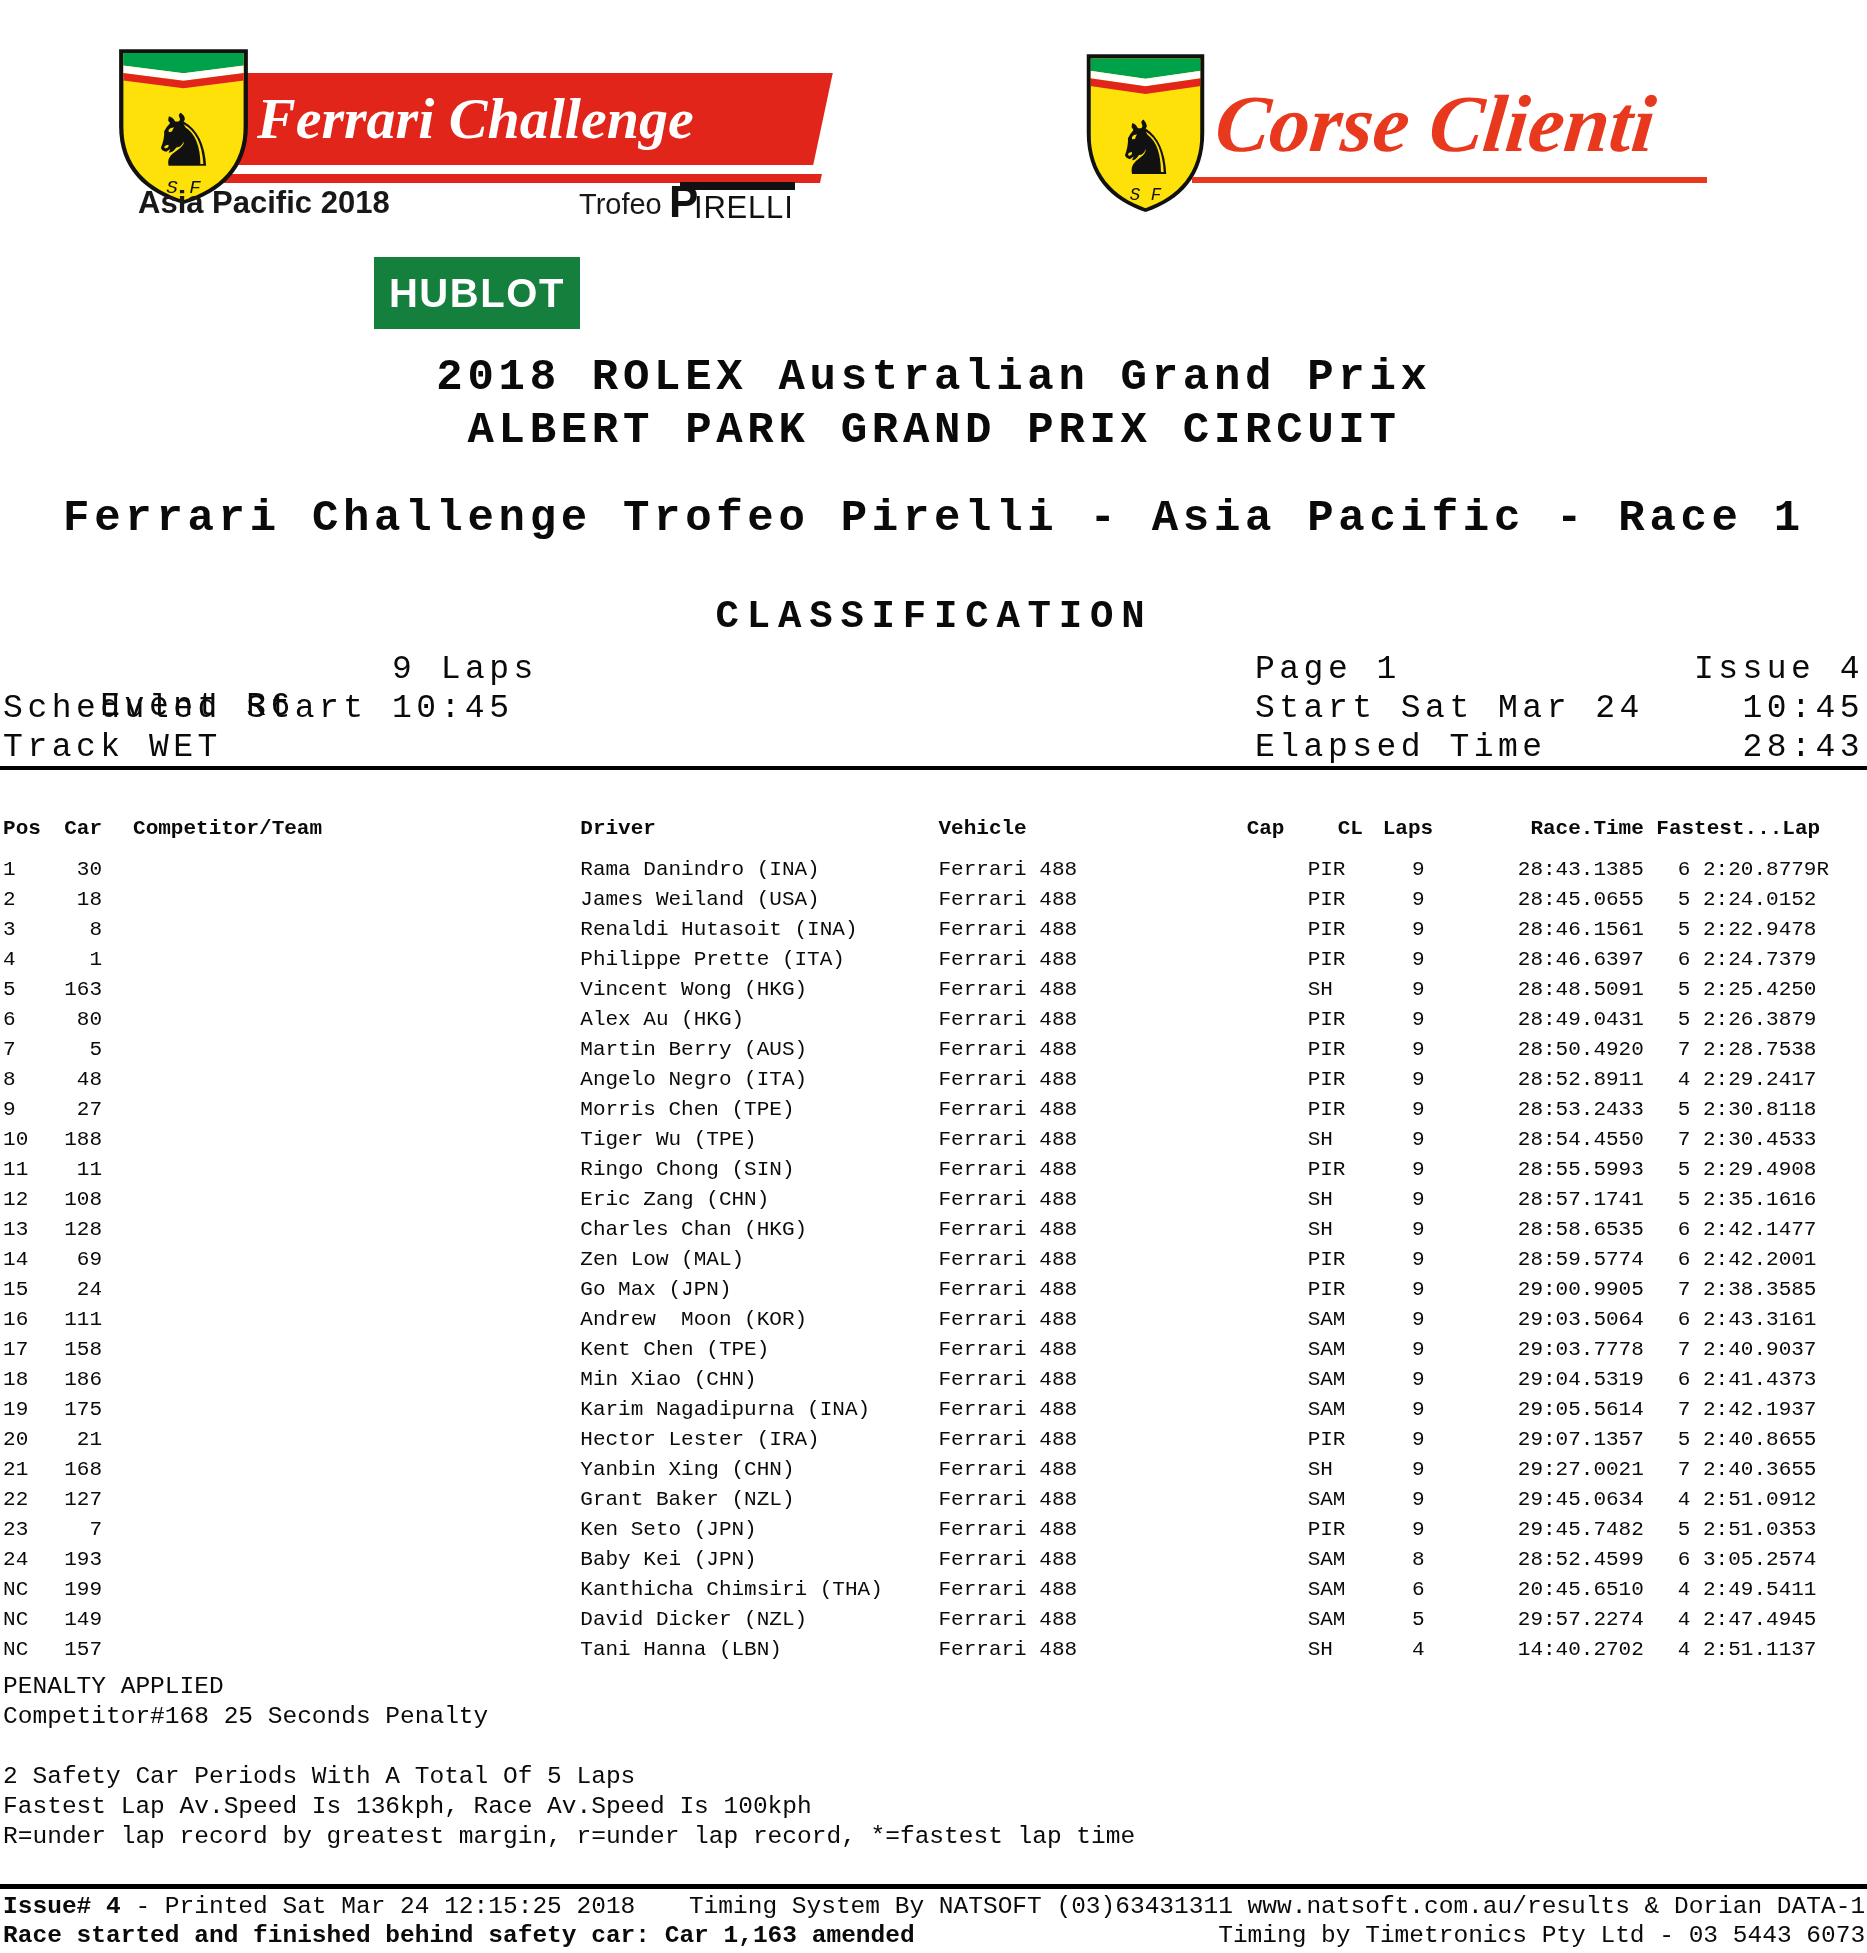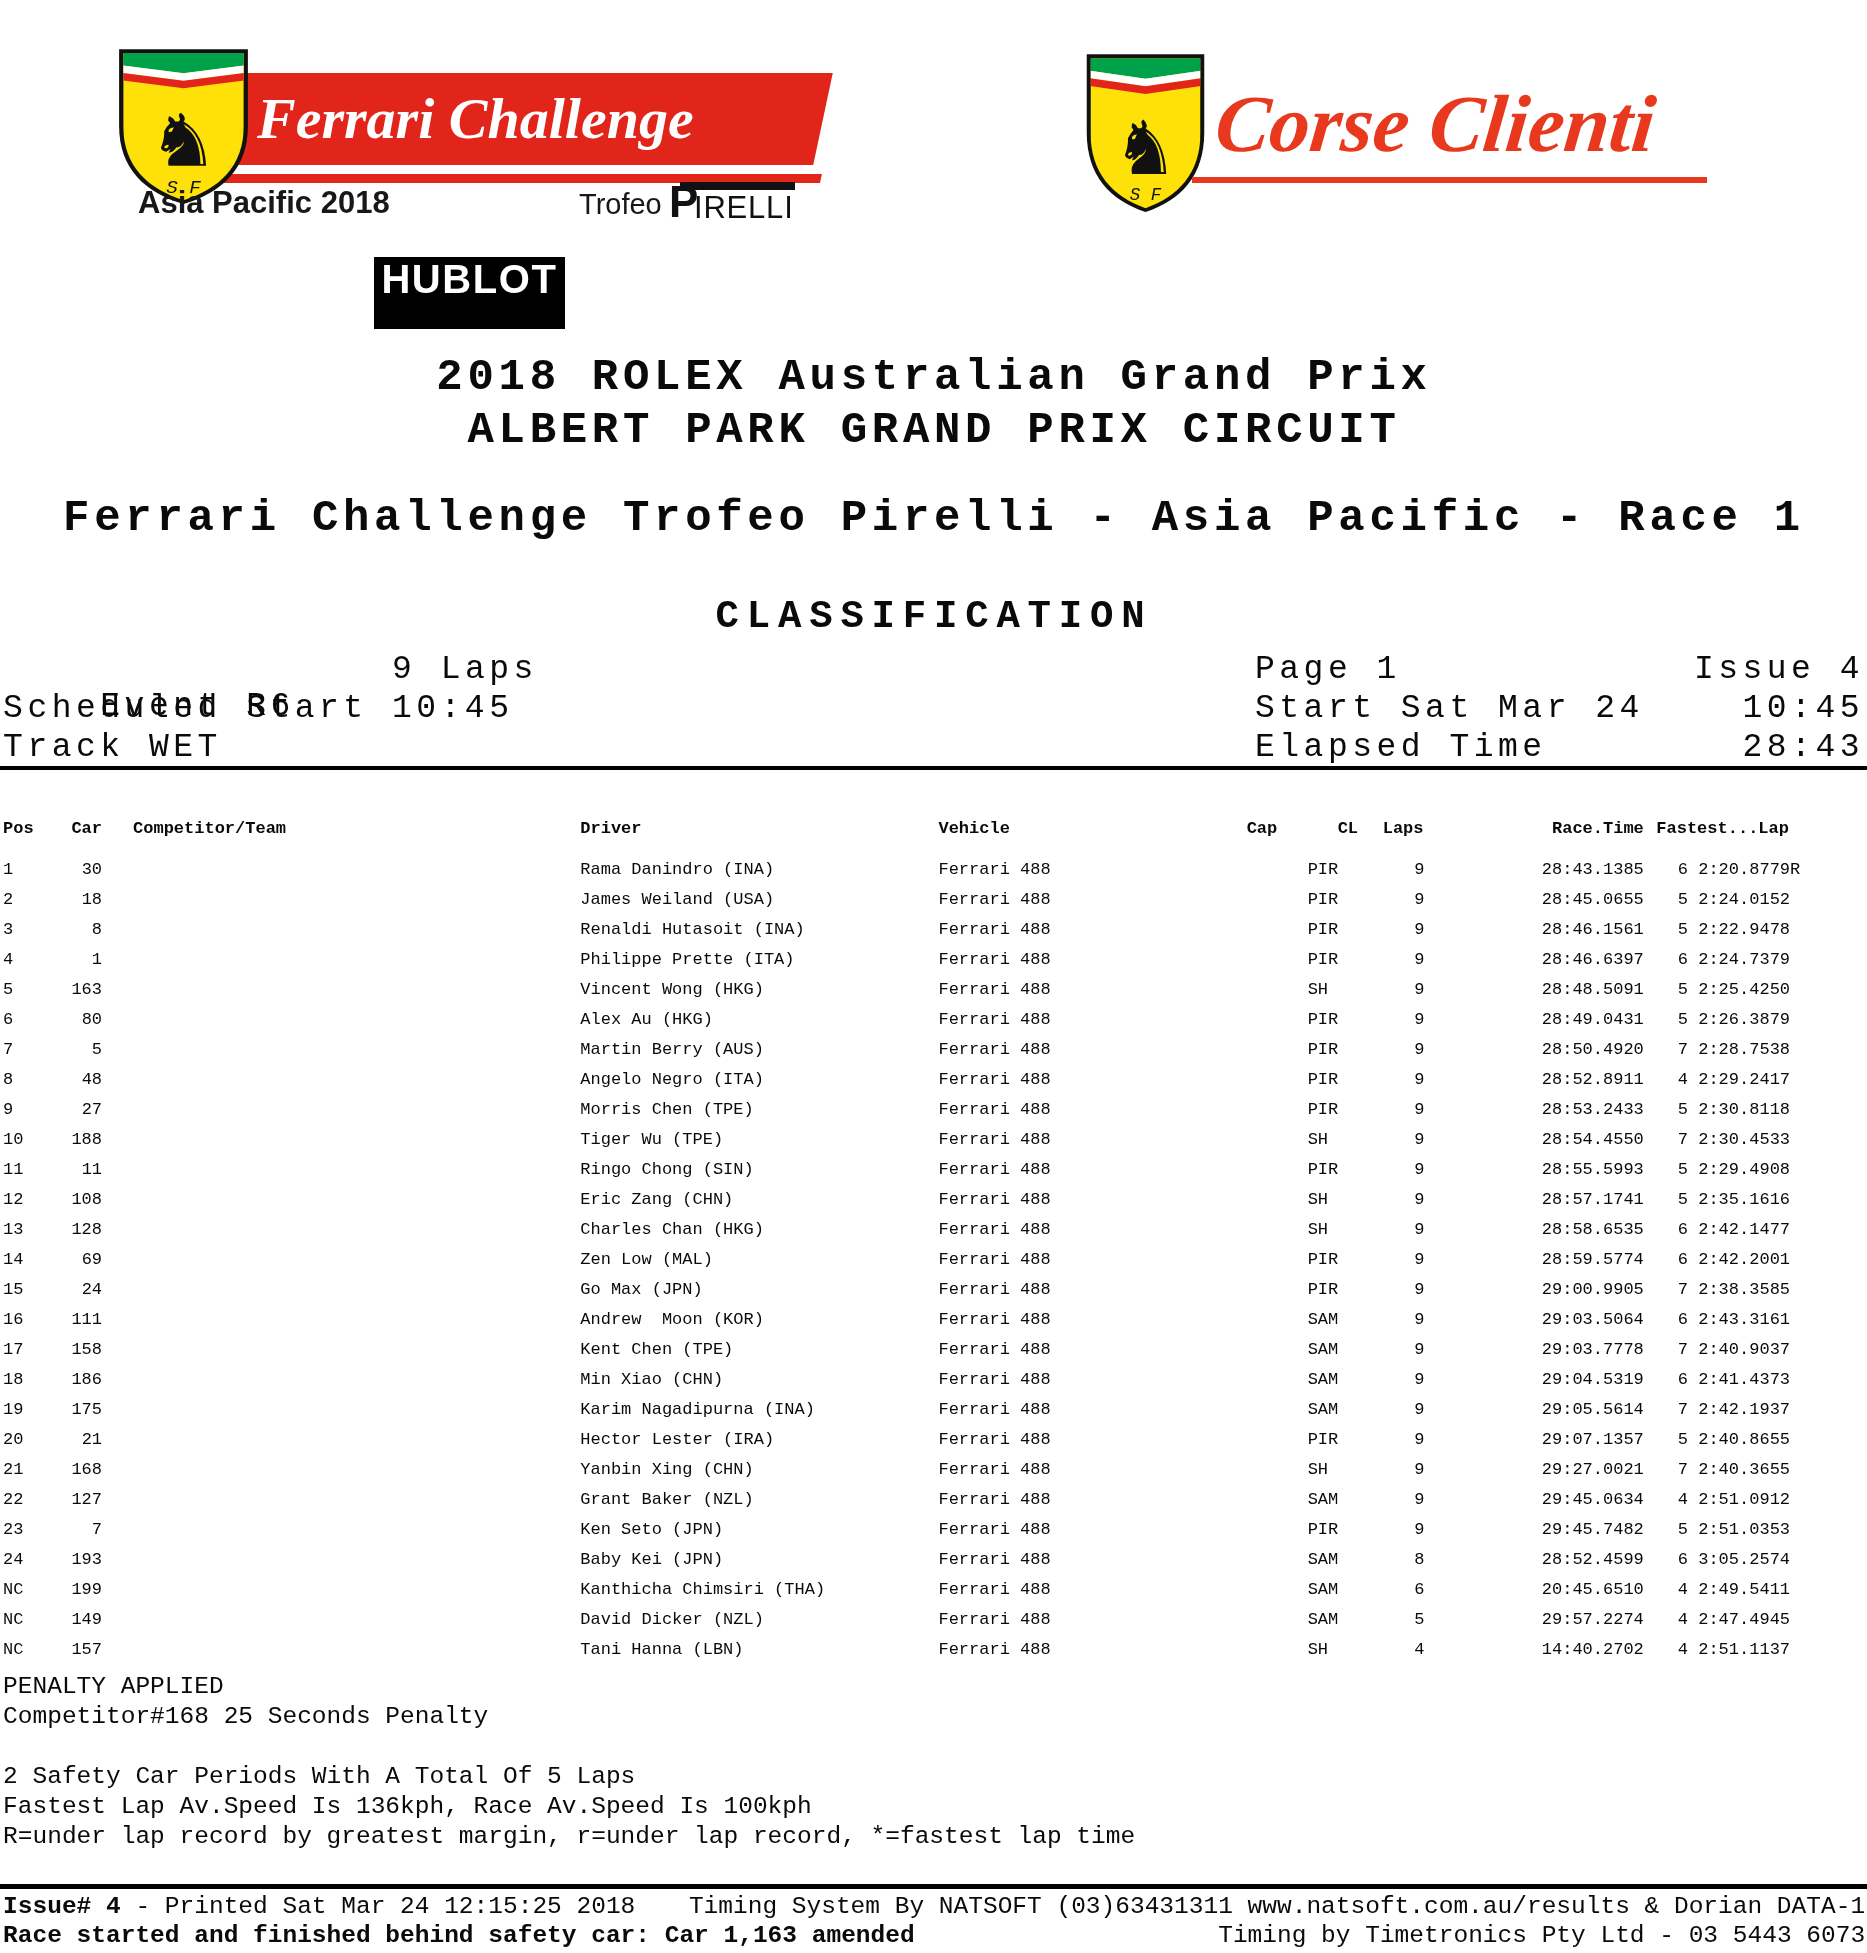--- a/index.html
+++ b/index.html
@@ -24,22 +24,22 @@
   .pirelli{position:absolute;left:669px;top:182px;width:126px;height:40px;}
   .pirelli .pbar{position:absolute;left:11px;top:0;width:115px;height:7.8px;background:#111;}
   .pirelli .pP{position:absolute;left:0;top:-4.7px;font-family:"Liberation Sans",sans-serif;
            font-weight:bold;font-size:44px;color:#111;}
   .pirelli .prest{position:absolute;left:25px;top:7.8px;font-family:"Liberation Sans",sans-serif;
            font-weight:normal;font-size:31px;letter-spacing:0.8px;color:#111;}
   .cc-text{position:absolute;left:1216px;top:78px;font-family:"Liberation Serif",serif;
            font-style:italic;font-weight:bold;font-size:81px;color:#e8391f;
            transform:skewX(-6deg);white-space:nowrap;}
   .cc-underline{position:absolute;left:1192px;top:177px;width:515px;height:6.2px;background:#e8391f;}
-  .hublot{position:absolute;left:374px;top:257px;width:191px;height:72px;background:#000000;
-           display:flex;align-items:flex-start;justify-content:center;}
+  .hublot{position:absolute;left:374px;top:257px;width:206px;height:72px;background:#15803d;
+           display:flex;align-items:center;justify-content:center;}
   .hublot span{font-family:"Liberation Sans",sans-serif;font-weight:bold;font-size:40px;
            color:#ffffff;letter-spacing:1.6px;}
 
   
   .title{position:absolute;left:0;width:1868px;text-align:center;font-weight:bold;
          white-space:pre;}
   .t1{top:352px;font-size:44px;letter-spacing:4.7px;}
   .t2{top:405px;font-size:44px;letter-spacing:4.7px;}
   .t3{top:493px;font-size:44px;letter-spacing:4.7px;}
   .t4{top:595px;font-size:39px;letter-spacing:7.8px;}
@@ -51,21 +51,21 @@
   .ir{position:absolute;left:1255px;width:609px;display:flex;justify-content:space-between;
       font-size:33px;letter-spacing:4.5px;white-space:pre;}
   .ir0{top:651px;} .ir1{top:690px;} .ir2{top:729px;}
 
   .rule{position:absolute;left:0;width:1868px;background:#000;}
   .rule-top{top:766px;height:3.9px;}
   .rule-bottom{top:1884px;height:4.7px;}
 
   
   table.results{position:absolute;left:0;top:814px;width:1868px;table-layout:fixed;
-      border-collapse:collapse;font-size:17px;}
+      border-collapse:collapse;font-size:21px;}
   .results th,.results td{padding:0;white-space:pre;overflow:visible;font-weight:normal;
       line-height:30px;vertical-align:top;}
   .results thead th{font-weight:bold;padding-bottom:11px;}
   col.c-pos{width:46px;} col.c-car{width:56px;} col.c-comp{width:478px;}
   col.c-drv{width:358px;} col.c-veh{width:308px;} col.c-cap{width:61px;}
   col.c-cl{width:75px;} col.c-laps{width:55px;} col.c-rt{width:206px;} col.c-fl{width:224px;}
   .a-l{text-align:left;} .a-r{text-align:right;}
   .results td.pos,.results th.pos{padding-left:3.1px;}
   .results td.comp,.results th.comp{padding-left:31px;}
   .results th.cl{padding-left:30px;} .results td.cl{padding-left:0;margin-top:40px;}

